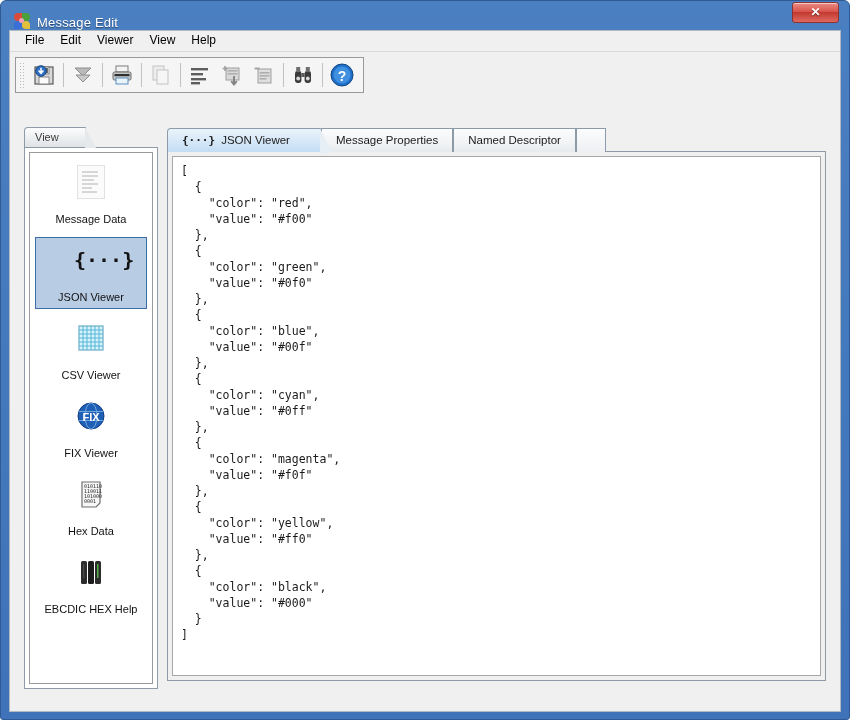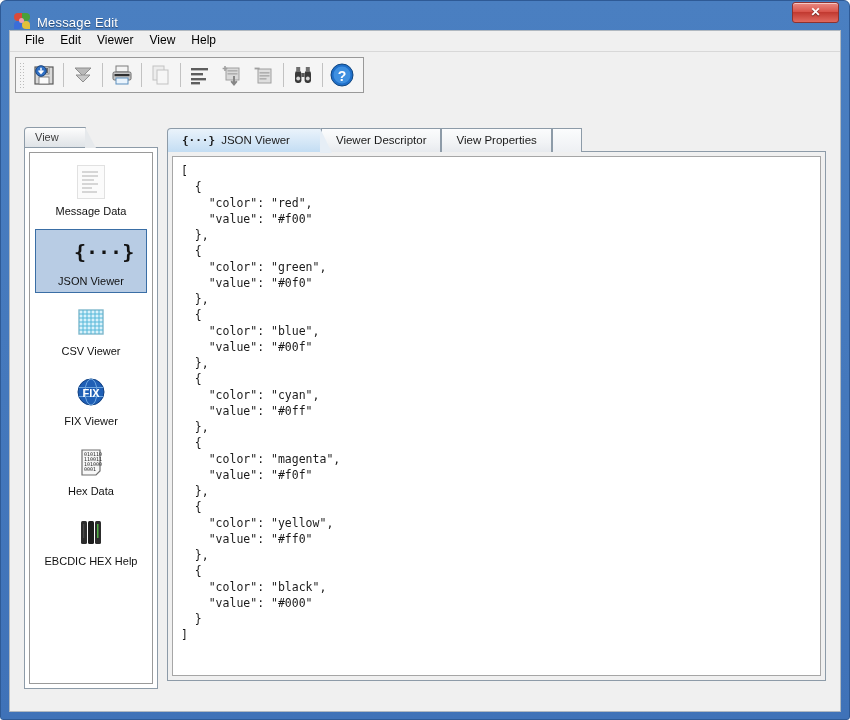--- a/index.html
+++ b/index.html
@@ -207,21 +207,21 @@
     cursor: pointer;
   }
   .side-item.selected {
     background: #b8cce4;
     border: 1px solid #3a6ea5;
   }
   .side-label {
     font-size: 11px;
     color: #111;
     line-height: 13px;
-    margin-top: 6px;
+    margin-top: 14px;
   }
   .ico {
     width: 34px; height: 34px;
     margin: 0 auto;
     position: relative;
     text-align: right;
   }
 
   
   .ic-doc {
@@ -552,22 +552,22 @@
           </div>
         </div>
       </div>
 
       <div class="contentpanel">
         <div class="ctabrow">
           <div class="ctab active">
             <span class="ctab-ico">{···}</span>
             <span>JSON Viewer</span>
           </div>
-          <div class="ctab">Viewer Descriptor</div>
-          <div class="ctab">View Properties</div>
+          <div class="ctab">Message Properties</div>
+          <div class="ctab">Named Descriptor</div>
           <div class="ctab-stub"></div>
           <div class="ctab-filler"></div>
         </div>
         <div class="cbody">
           <div class="json-area">
             <pre class="json-text">[
   {
     "color": "red",
     "value": "#f00"
   },

